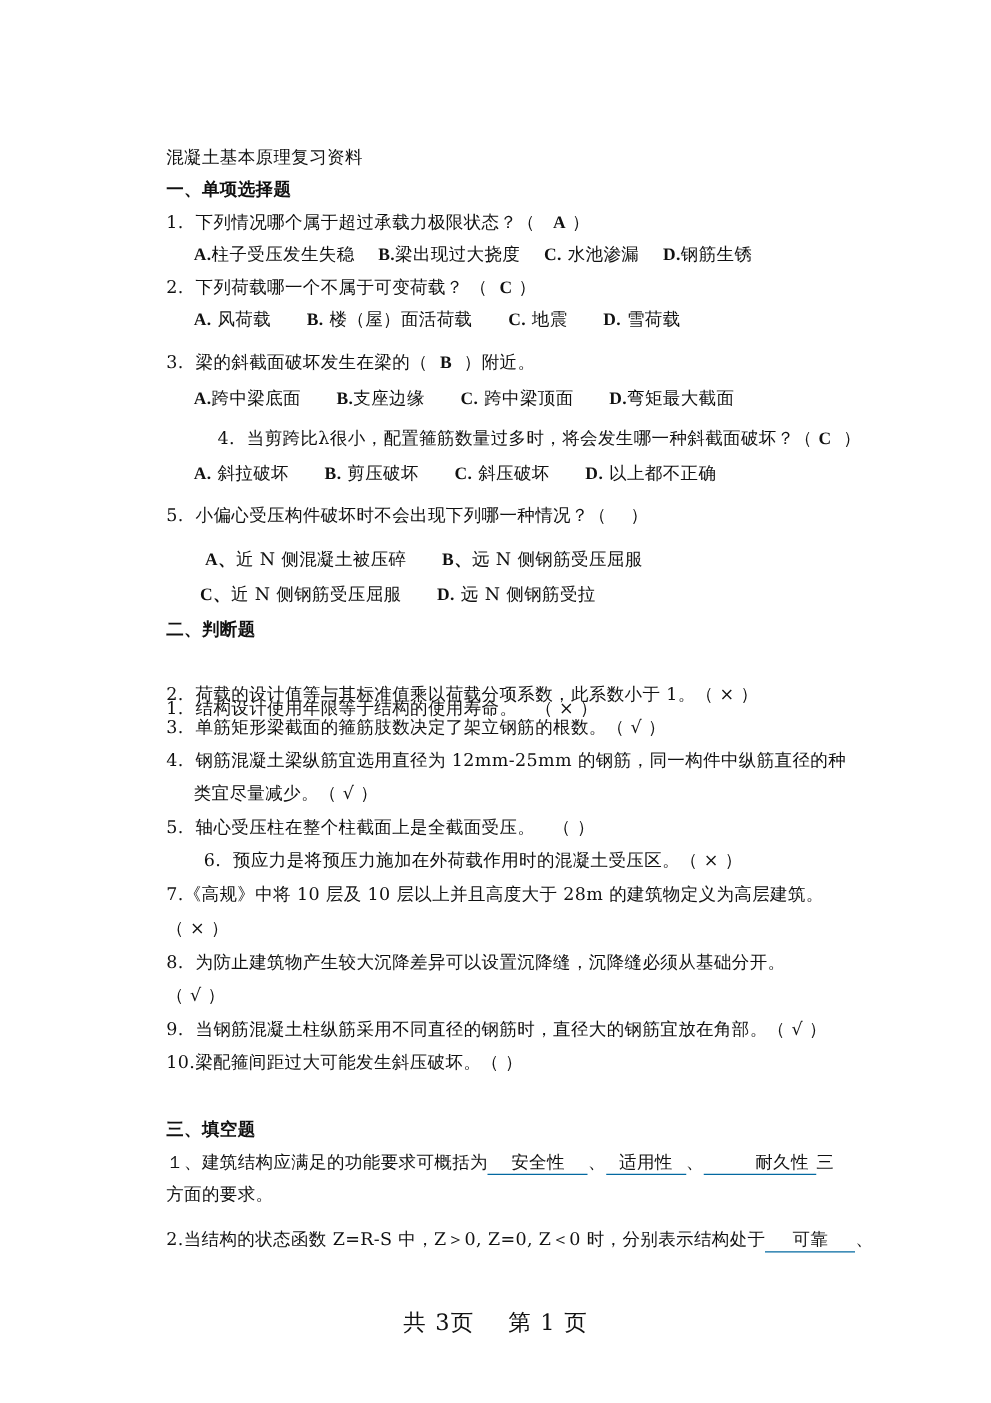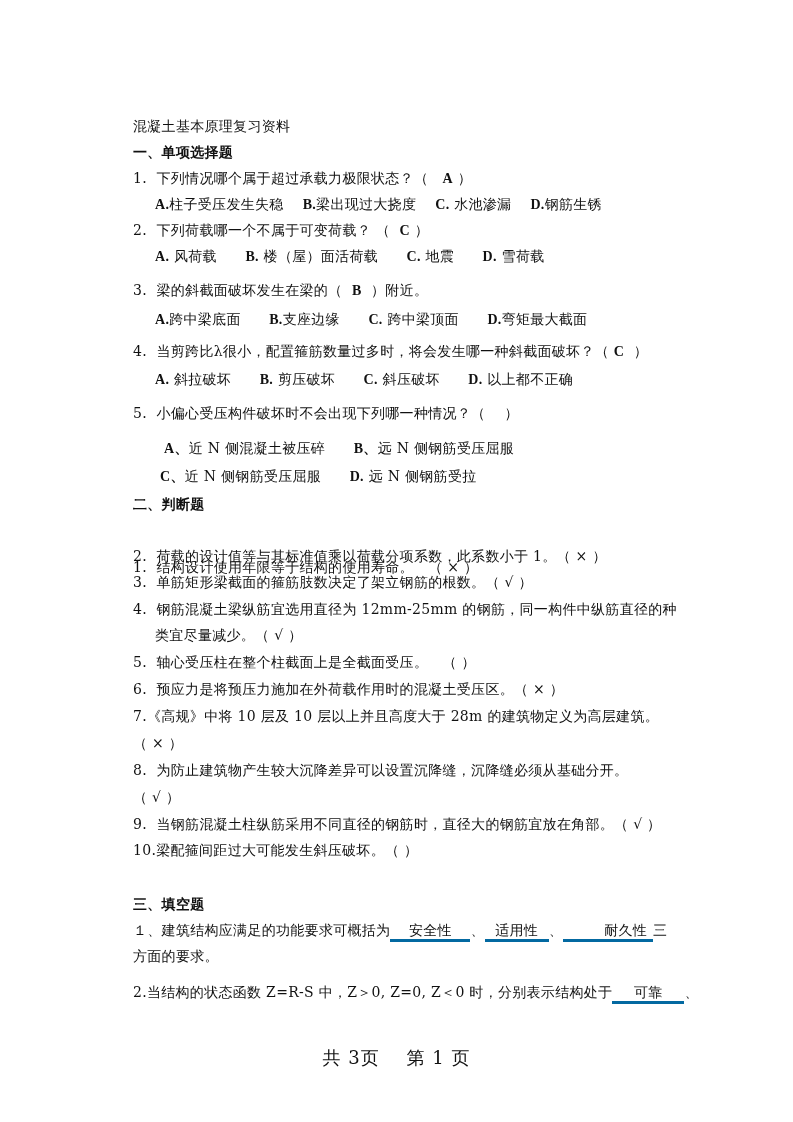--- a/index.html
+++ b/index.html
@@ -2,21 +2,21 @@
 <html><head>
 <meta charset="utf-8">
 <style>
   html, body { margin: 0; padding: 0; background: #ffffff; }
   body { width: 793px; height: 1122px; position: relative; overflow: hidden;
          font-family: "DejaVu Serif", "Liberation Serif", serif; color: #111; }
   .page { position: absolute; left: 0; top: 0; width: 793px; height: 1122px; background: #fff; padding-left: 20px; }
   .line { position: absolute; left: 133px; font-size: 14px; line-height: 20px; white-space: nowrap; letter-spacing: 0.3px; }
   .bold { font-weight: bold; }
   .ans { font-weight: bold; font-family: "Liberation Serif", serif; }
-  .blank { display: inline-block; border-bottom: 3px solid #0369a1; text-align: center; line-height: 18px; }
+  .blank { display: inline-block; border-bottom: 1px solid #0369a1; text-align: center; line-height: 18px; }
   .footer { position: absolute; top: 1046px; left: 0; width: 793px; text-align: center; font-size: 18px; letter-spacing: 1px; }
 </style>
 </head>
 <body>
 
 <div class="page">
 
   <div class="line" style="top:116px;">混凝土基本原理复习资料</div>
 
   <div class="line bold" style="top:142px;">一、单项选择题</div>
@@ -53,21 +53,21 @@
     <span class="ans">B</span>&nbsp;
     <span>）附近。</span>
   </div>
   <div class="line" style="top:309px; left:155px;">
     <b class="ans">A.</b><span>跨中梁底面</span>&nbsp;&nbsp;&nbsp;&nbsp;&nbsp;
     <b class="ans">B.</b><span>支座边缘</span>&nbsp;&nbsp;&nbsp;&nbsp;&nbsp;
     <b class="ans">C.</b><span>  跨中梁顶面</span>&nbsp;&nbsp;&nbsp;&nbsp;&nbsp;
     <b class="ans">D.</b><span>弯矩最大截面</span>
   </div>
 
-  <div class="line" style="top:341px;">
+  <div class="line" style="top:341px;margin-left:41px;">
     <span>4.</span>&nbsp;
     <span>当剪跨比λ很小，配置箍筋数量过多时，将会发生哪一种斜截面破坏？（</span>
     <span class="ans">C</span>&nbsp;
     <span>）</span>
   </div>
   <div class="line" style="top:369px; left:155px;">
     <b class="ans">A.</b><span> 斜拉破坏</span>&nbsp;&nbsp;&nbsp;&nbsp;&nbsp;
     <b class="ans">B.</b><span> 剪压破坏</span>&nbsp;&nbsp;&nbsp;&nbsp;&nbsp;
     <b class="ans">C.</b><span>  斜压破坏</span>&nbsp;&nbsp;&nbsp;&nbsp;&nbsp;
     <b class="ans">D.</b><span> 以上都不正确</span>
@@ -100,21 +100,21 @@
   </div>
   <div class="line" style="top:599px;">
     <span>4.</span>&nbsp;&nbsp;<span>钢筋混凝土梁纵筋宜选用直径为 12mm-25mm 的钢筋，同一构件中纵筋直径的种</span>
   </div>
   <div class="line" style="top:625px;margin-left:22px;">
     <span>类宜尽量减少。</span><span>（   √   ）</span>
   </div>
   <div class="line" style="top:652px;">
     <span>5.</span>&nbsp;&nbsp;<span>轴心受压柱在整个柱截面上是全截面受压。</span>&nbsp;&nbsp;&nbsp;<span>（      ）</span>
   </div>
-  <div class="line" style="top:679px;">
+  <div class="line" style="top:679px;margin-left:30px;">
     <span>6.</span>&nbsp;&nbsp;<span>预应力是将预压力施加在外荷载作用时的混凝土受压区。</span><span>（   ×   ）</span>
   </div>
   <div class="line" style="top:706px;">
     <span>7.</span><span>《高规》中将 10 层及 10 层以上并且高度大于 28m 的建筑物定义为高层建筑。</span>
   </div>
   <div class="line" style="top:733px;">
     <span>（   ×   ）</span>
   </div>
   <div class="line" style="top:760px;">
     <span>8.</span>&nbsp;&nbsp;<span>为防止建筑物产生较大沉降差异可以设置沉降缝，沉降缝必须从基础分开。</span>

